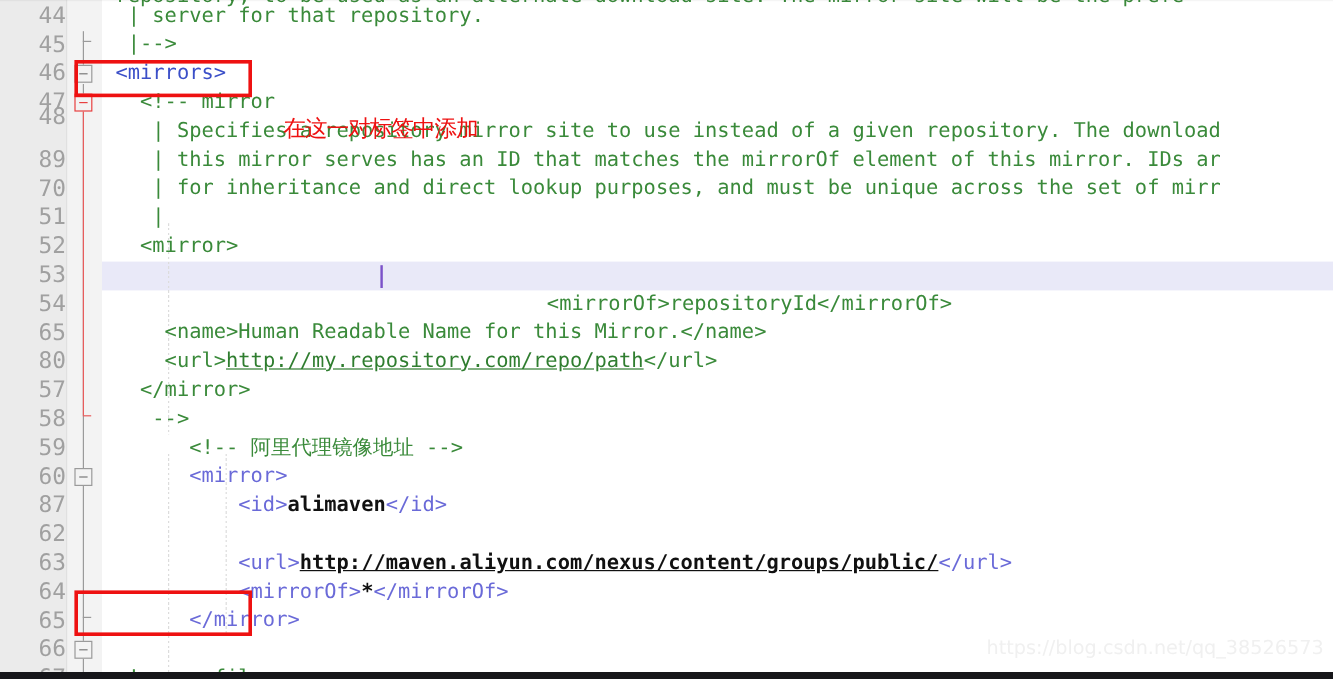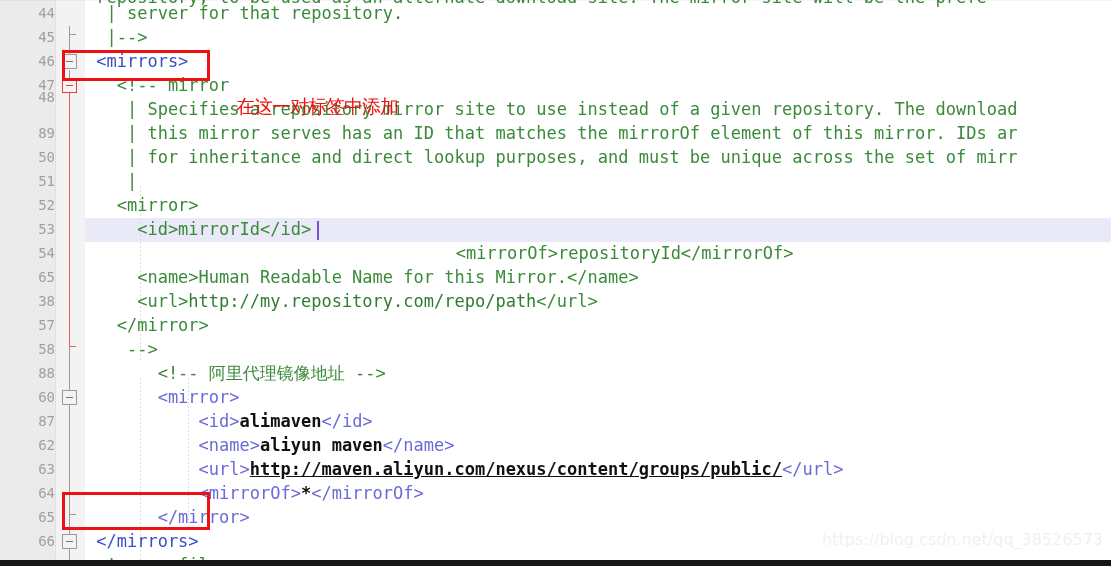--- a/index.html
+++ b/index.html
@@ -30,21 +30,21 @@
     position:absolute; left:55px; top:0;
     width:30px; height:566px;
     background:#f3f3f3;
     z-index:4;
   }
 
   .lineno {
     position:absolute;
     right:0; width:48px;
     text-align:right;
-    font-size:14px;
+    font-size:19px;
     line-height:23.8px;
     color:#a0a0a0;
     font-family:"DejaVu Sans Mono", monospace;
     letter-spacing:0px;
   }
 
   
   .fold-line {
     position:absolute;
     left:69px; width:1px;
@@ -110,21 +110,21 @@
     width:1px;
     background:repeating-linear-gradient(to bottom,#dcdcdc 0,#dcdcdc 2px,transparent 2px,transparent 4px);
     z-index:1;
   }
 
   
   .cmt   { color:#3a8a3a; }
   .tag   { color:#3b4fc8; }
   .tag2  { color:#6a6ad8; }
   .val   { color:#111111; font-weight:bold; }
-  .url   { color:#2f7d2f; }
+  .url   { color:#2f7d2f; text-decoration:underline; }
   .urlb  { color:#111111; font-weight:bold; text-decoration:underline; }
 
   
   .redbox {
     position:absolute;
     border:3px solid #ee1111;
     background:transparent;
     z-index:8;
   }
   .cn-overlay {
@@ -179,60 +179,57 @@
     <div class="line" style="top:-14px;"><span class="cmt"> repository, to be used as an alternate download site. The mirror site will be the prefe</span></div>
     <div class="line" style="top:2px;"><span class="cmt">  | server for that repository.</span></div>
     <div class="line" style="top:26px;"><span class="cmt">  |--&gt;</span></div>
     <div class="line" style="top:50px;"><span class="tag"> &lt;mirrors&gt;</span></div>
     <div class="line" style="top:74px;"><span class="cmt">   &lt;!-- mirror</span></div>
     <div class="line" style="top:98px;"><span class="cmt">    | Specifies a repository mirror site to use instead of a given repository. The download</span></div>
     <div class="line" style="top:122px;"><span class="cmt">    | this mirror serves has an ID that matches the mirrorOf element of this mirror. IDs ar</span></div>
     <div class="line" style="top:146px;"><span class="cmt">    | for inheritance and direct lookup purposes, and must be unique across the set of mirr</span></div>
     <div class="line" style="top:170px;"><span class="cmt">    |</span></div>
     <div class="line" style="top:194px;"><span class="cmt">   &lt;mirror&gt;</span></div>
-    <div class="line" style="top:218px;"><span class="cmt">     &lt;id&gt;mirrorId&lt;/id&gt;</span></div>
     <div class="line" style="top:242px;text-align:center;"><span class="cmt">     &lt;mirrorOf&gt;repositoryId&lt;/mirrorOf&gt;</span></div>
     <div class="line" style="top:266px;"><span class="cmt">     &lt;name&gt;Human Readable Name for this Mirror.&lt;/name&gt;</span></div>
     <div class="line" style="top:290px;"><span class="cmt">     &lt;url&gt;</span><span class="url">http://my.repository.com/repo/path</span><span class="cmt">&lt;/url&gt;</span></div>
     <div class="line" style="top:314px;"><span class="cmt">   &lt;/mirror&gt;</span></div>
     <div class="line" style="top:338px;"><span class="cmt">    --&gt;</span></div>
     <div class="line" style="top:362px;"><span class="cmt">       &lt;!-- 阿里代理镜像地址 --&gt;</span></div>
     <div class="line" style="top:386px;"><span class="tag2">       &lt;mirror&gt;</span></div>
     <div class="line" style="top:410px;"><span class="tag2">           &lt;id&gt;</span><span class="val">alimaven</span><span class="tag2">&lt;/id&gt;</span></div>
-    <div class="line" style="top:434px;"><span class="tag2">           &lt;name&gt;</span><span class="val">aliyun maven</span><span class="tag2">&lt;/name&gt;</span></div>
     <div class="line" style="top:458px;"><span class="tag2">           &lt;url&gt;</span><span class="urlb">http://maven.aliyun.com/nexus/content/groups/public/</span><span class="tag2">&lt;/url&gt;</span></div>
     <div class="line" style="top:482px;"><span class="tag2">           &lt;mirrorOf&gt;</span><span class="val">*</span><span class="tag2">&lt;/mirrorOf&gt;</span></div>
     <div class="line" style="top:506px;"><span class="tag2">       &lt;/mirror&gt;</span></div>
-    <div class="line" style="top:530px;"><span class="tag"> &lt;/mirrors&gt;</span></div>
     <div class="line" style="top:554px;"><span class="cmt"> &lt;!-- profiles</span></div>
   </div>
 
   <div class="caret" style="left:317px;top:221px;"></div>
 
   <div class="gutter"></div>
   <div class="fold-col"></div>
   <div class="gutter-edge"></div>
 
   <div style="position:absolute;left:0;top:0;width:55px;height:566px;z-index:5;">
     <div class="lineno" style="top:2px;">44</div>
     <div class="lineno" style="top:26px;">45</div>
     <div class="lineno" style="top:50px;">46</div>
     <div class="lineno" style="top:74px;">47</div>
     <div class="lineno" style="top:86px;">48</div>
     <div class="lineno" style="top:122px;">89</div>
-    <div class="lineno" style="top:146px;">50</div>
+    <div class="lineno" style="top:146px;">70</div>
     <div class="lineno" style="top:170px;">51</div>
     <div class="lineno" style="top:194px;">52</div>
     <div class="lineno" style="top:218px;">53</div>
     <div class="lineno" style="top:242px;">54</div>
     <div class="lineno" style="top:266px;">65</div>
-    <div class="lineno" style="top:290px;">38</div>
+    <div class="lineno" style="top:290px;">80</div>
     <div class="lineno" style="top:314px;">57</div>
     <div class="lineno" style="top:338px;">58</div>
-    <div class="lineno" style="top:362px;">88</div>
+    <div class="lineno" style="top:362px;">59</div>
     <div class="lineno" style="top:386px;">60</div>
     <div class="lineno" style="top:410px;">87</div>
     <div class="lineno" style="top:434px;">62</div>
     <div class="lineno" style="top:458px;">63</div>
     <div class="lineno" style="top:482px;">64</div>
     <div class="lineno" style="top:506px;">65</div>
     <div class="lineno" style="top:530px;">66</div>
     <div class="lineno" style="top:554px;">67</div>
   </div>
 

